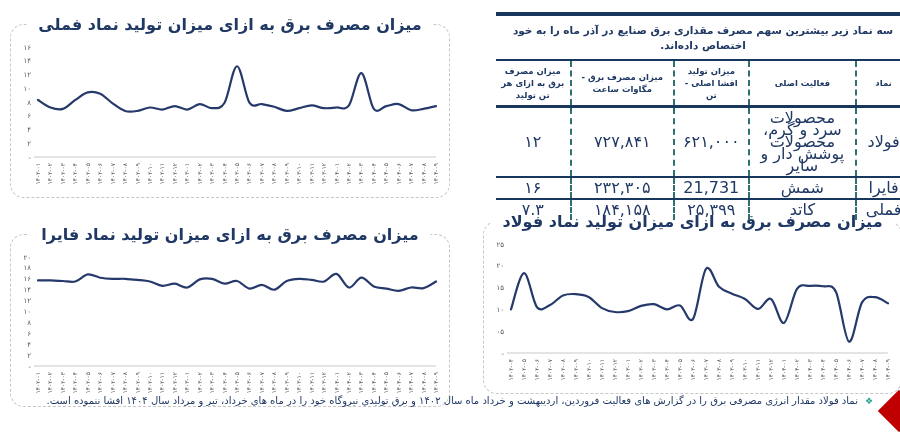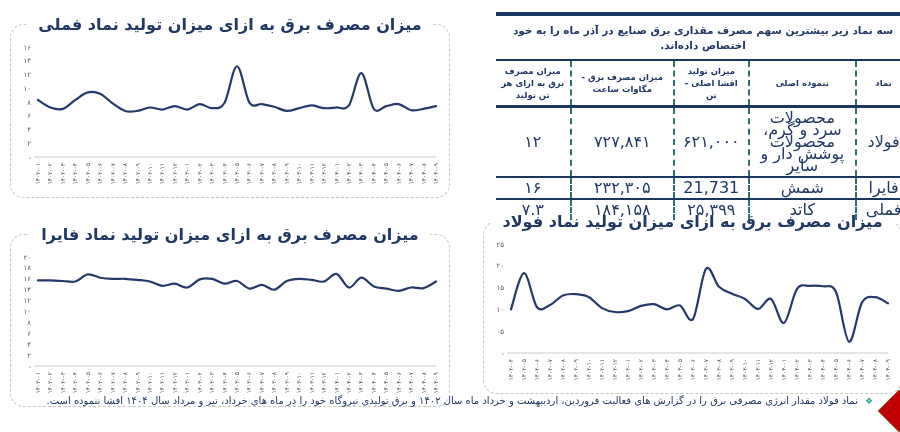--- a/index.html
+++ b/index.html
@@ -211,21 +211,21 @@
       <colgroup>
         <col class="col-symbol">
           <col class="col-products">
           <col class="col-production">
         <col class="col-consumption">
           <col class="col-perton">
       </colgroup>
       <thead>
         <tr>
           <th>نماد</th>
-          <th>ننموده اصلی</th>
+          <th>فعالیت اصلی</th>
           <th>میزان تولید افشا اصلی - تن</th>
           <th>میزان مصرف برق - مگاوات ساعت</th>
           <th>میزان مصرف برق به ازای هر تن تولید</th>
         </tr>
       </thead>
       <tbody>
         <tr>
           <td>فولاد</td>
           <td class="products-cell">محصولات سرد و گرم، محصولات پوشش دار و سایر</td>
           <td class="num-cell">۶۲۱,۰۰۰</td>

